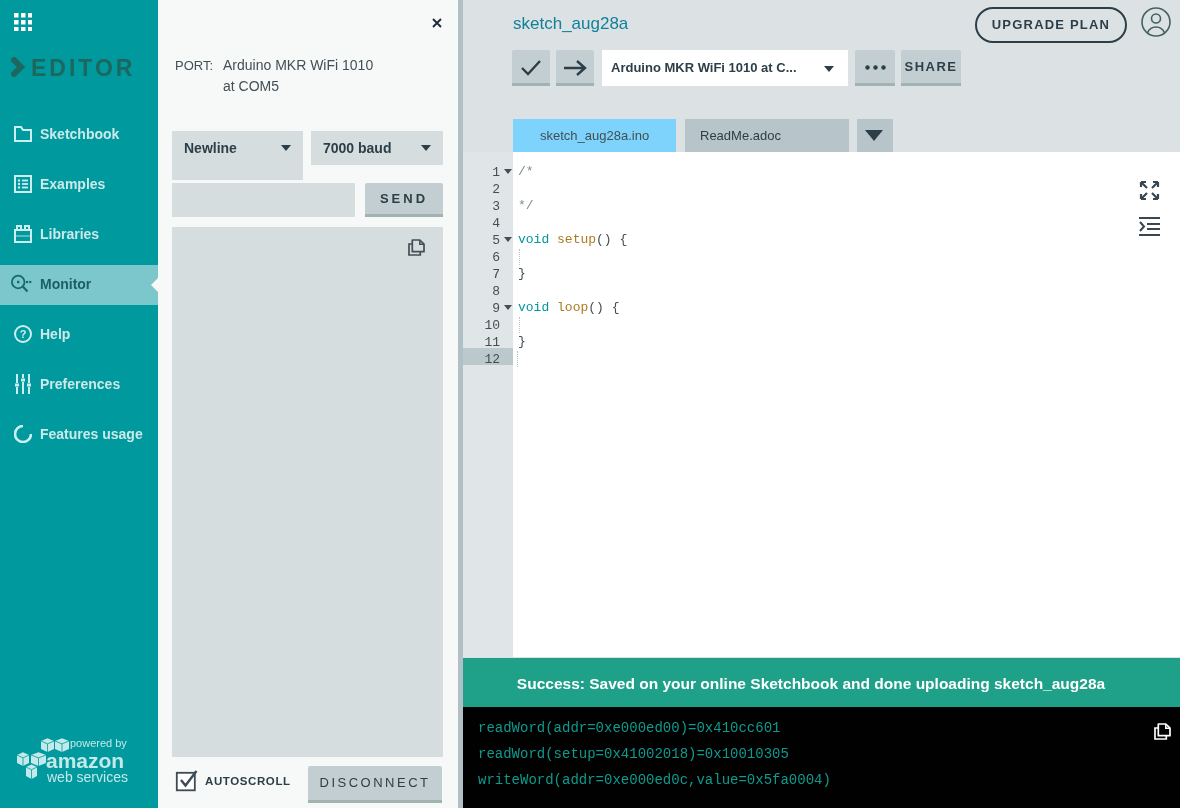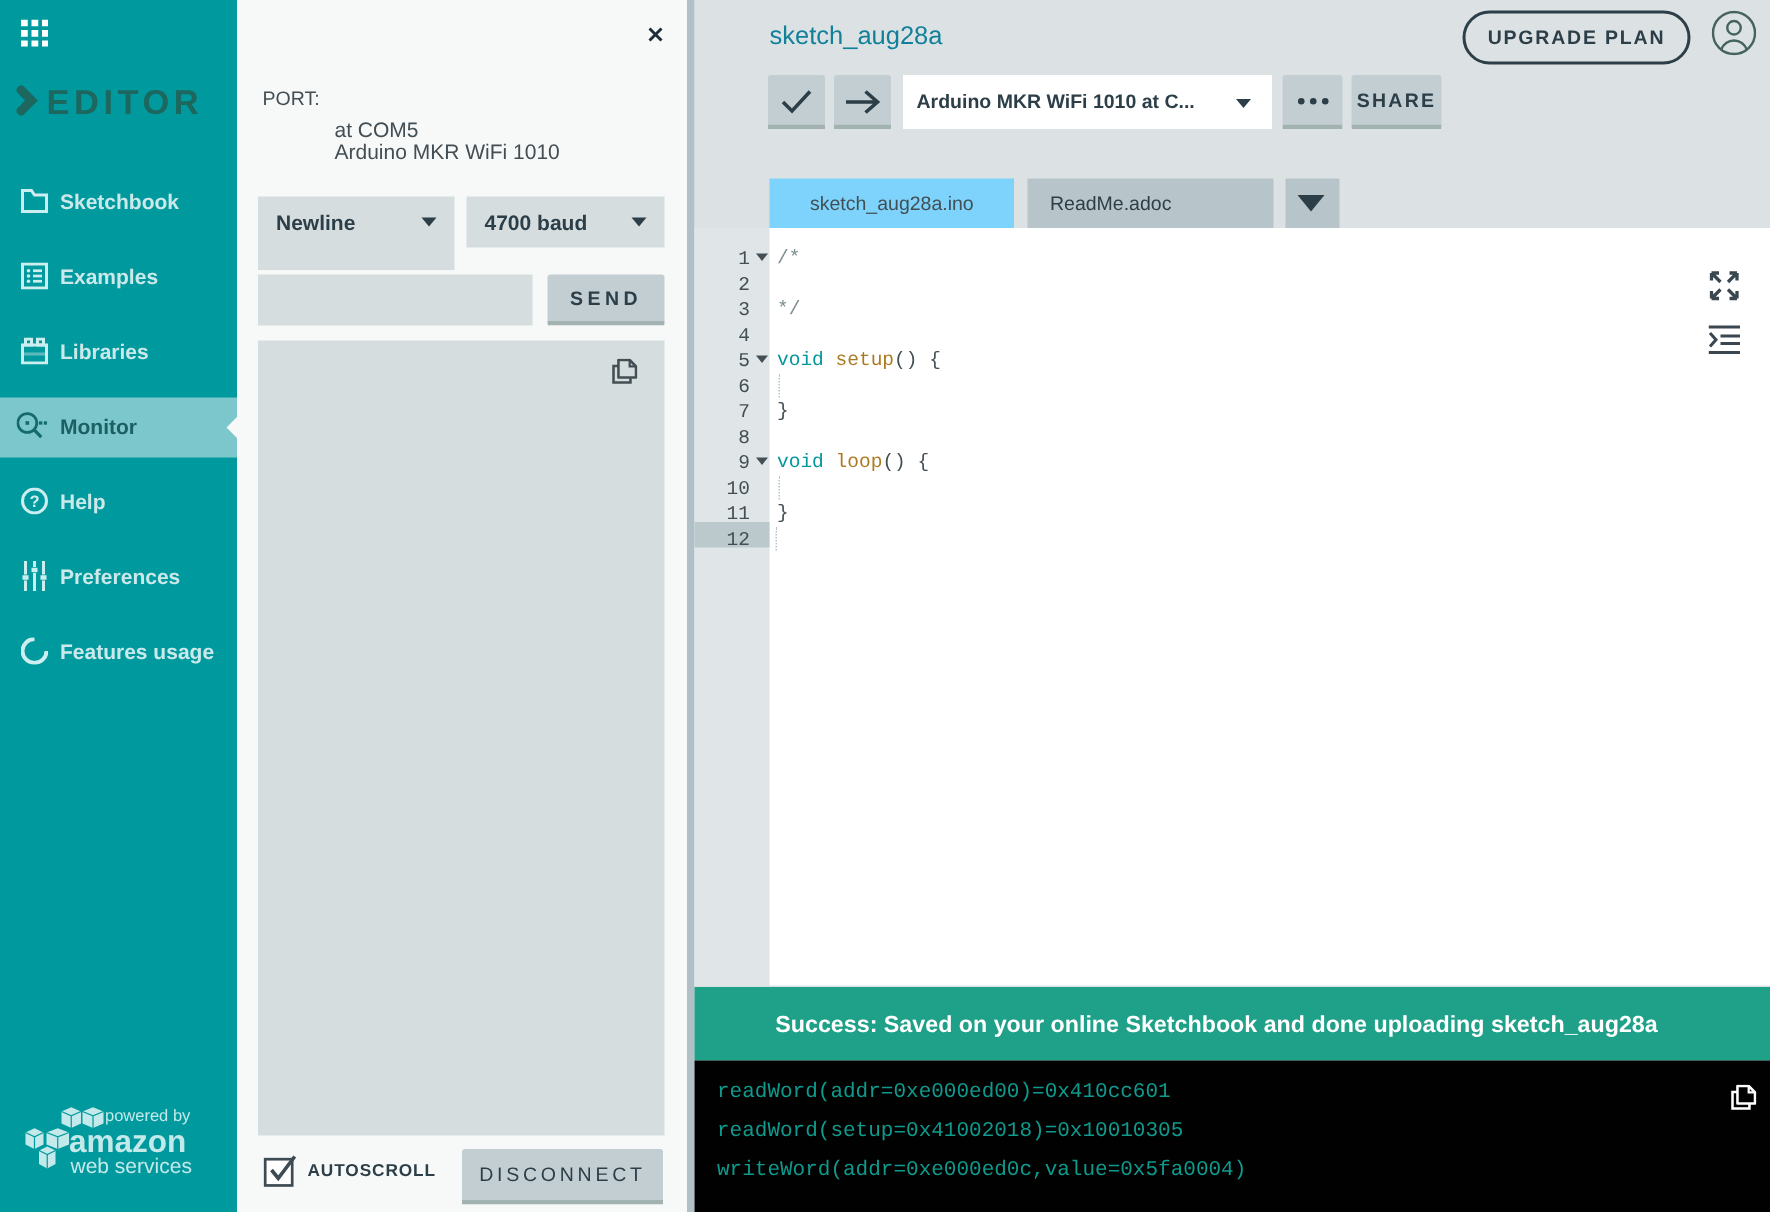--- a/index.html
+++ b/index.html
@@ -160,29 +160,29 @@
       </svg>
     </div>
   </div>
 
   <div id="panel" class="abs">
 
     <svg class="abs" style="left:274px; top:18px;" width="10" height="10" viewBox="0 0 10 10">
         <path d="M1 1 L9 9 M9 1 L1 9" stroke="#1e2b38" stroke-width="1.9"></path>
       </svg>
     <div class="abs" style="left:17px; top:58px; font-size:13px; color:#434f54;">PORT:</div>
-    <div class="abs" style="left:65px; top:57px; font-size:14px; color:#434f54;margin-top:36px;">Arduino MKR WiFi 1010</div>
+    <div class="abs" style="left:65px; top:57px; font-size:14px; color:#434f54;">Arduino MKR WiFi 1010</div>
     <div class="abs" style="left:65px; top:78px; font-size:14px; color:#434f54;">at COM5</div>
 
     <div class="abs gray" style="left:14px; top:131px; width:131px; height:49px;">
       <div class="abs" style="left:12px; top:9px; font-size:14px; font-weight:bold; color:#2c3e48;">Newline</div>
       <div class="abs" style="right:12px; top:14px; width:0; height:0; border-left:5px solid transparent; border-right:5px solid transparent; border-top:6px solid #2c3e48;"></div>
     </div>
     <div class="abs gray" style="left:153px; top:131px; width:132px; height:34px;">
-      <div class="abs" style="left:12px; top:9px; font-size:14px; font-weight:bold; color:#2c3e48;">4700 baud</div>
+      <div class="abs" style="left:12px; top:9px; font-size:14px; font-weight:bold; color:#2c3e48;">7000 baud</div>
       <div class="abs" style="right:12px; top:14px; width:0; height:0; border-left:5px solid transparent; border-right:5px solid transparent; border-top:6px solid #2c3e48;"></div>
     </div>
 
     <div class="abs gray" style="left:14px; top:183px; width:183px; height:34px;"></div>
     <div class="abs btn" style="left:207px; top:183px; width:78px; height:34px; font-size:13px; font-weight:bold; letter-spacing:3px; line-height:31px;">SEND</div>
 
     <div class="abs gray" style="left:14px; top:227px; width:271px; height:530px;"></div>
     <svg class="abs" style="left:250px; top:239px;" width="17" height="17" viewBox="0 0 17 17">
       <path d="M4.3 5 H1 V16 H12.3 V12.7" fill="none" stroke="#434f54" stroke-width="1.7"></path>
       <path d="M4.3 12.7 V1 H11.8 L16 5.2 V12.7 Z" fill="none" stroke="#434f54" stroke-width="1.7" stroke-linejoin="round"></path>

